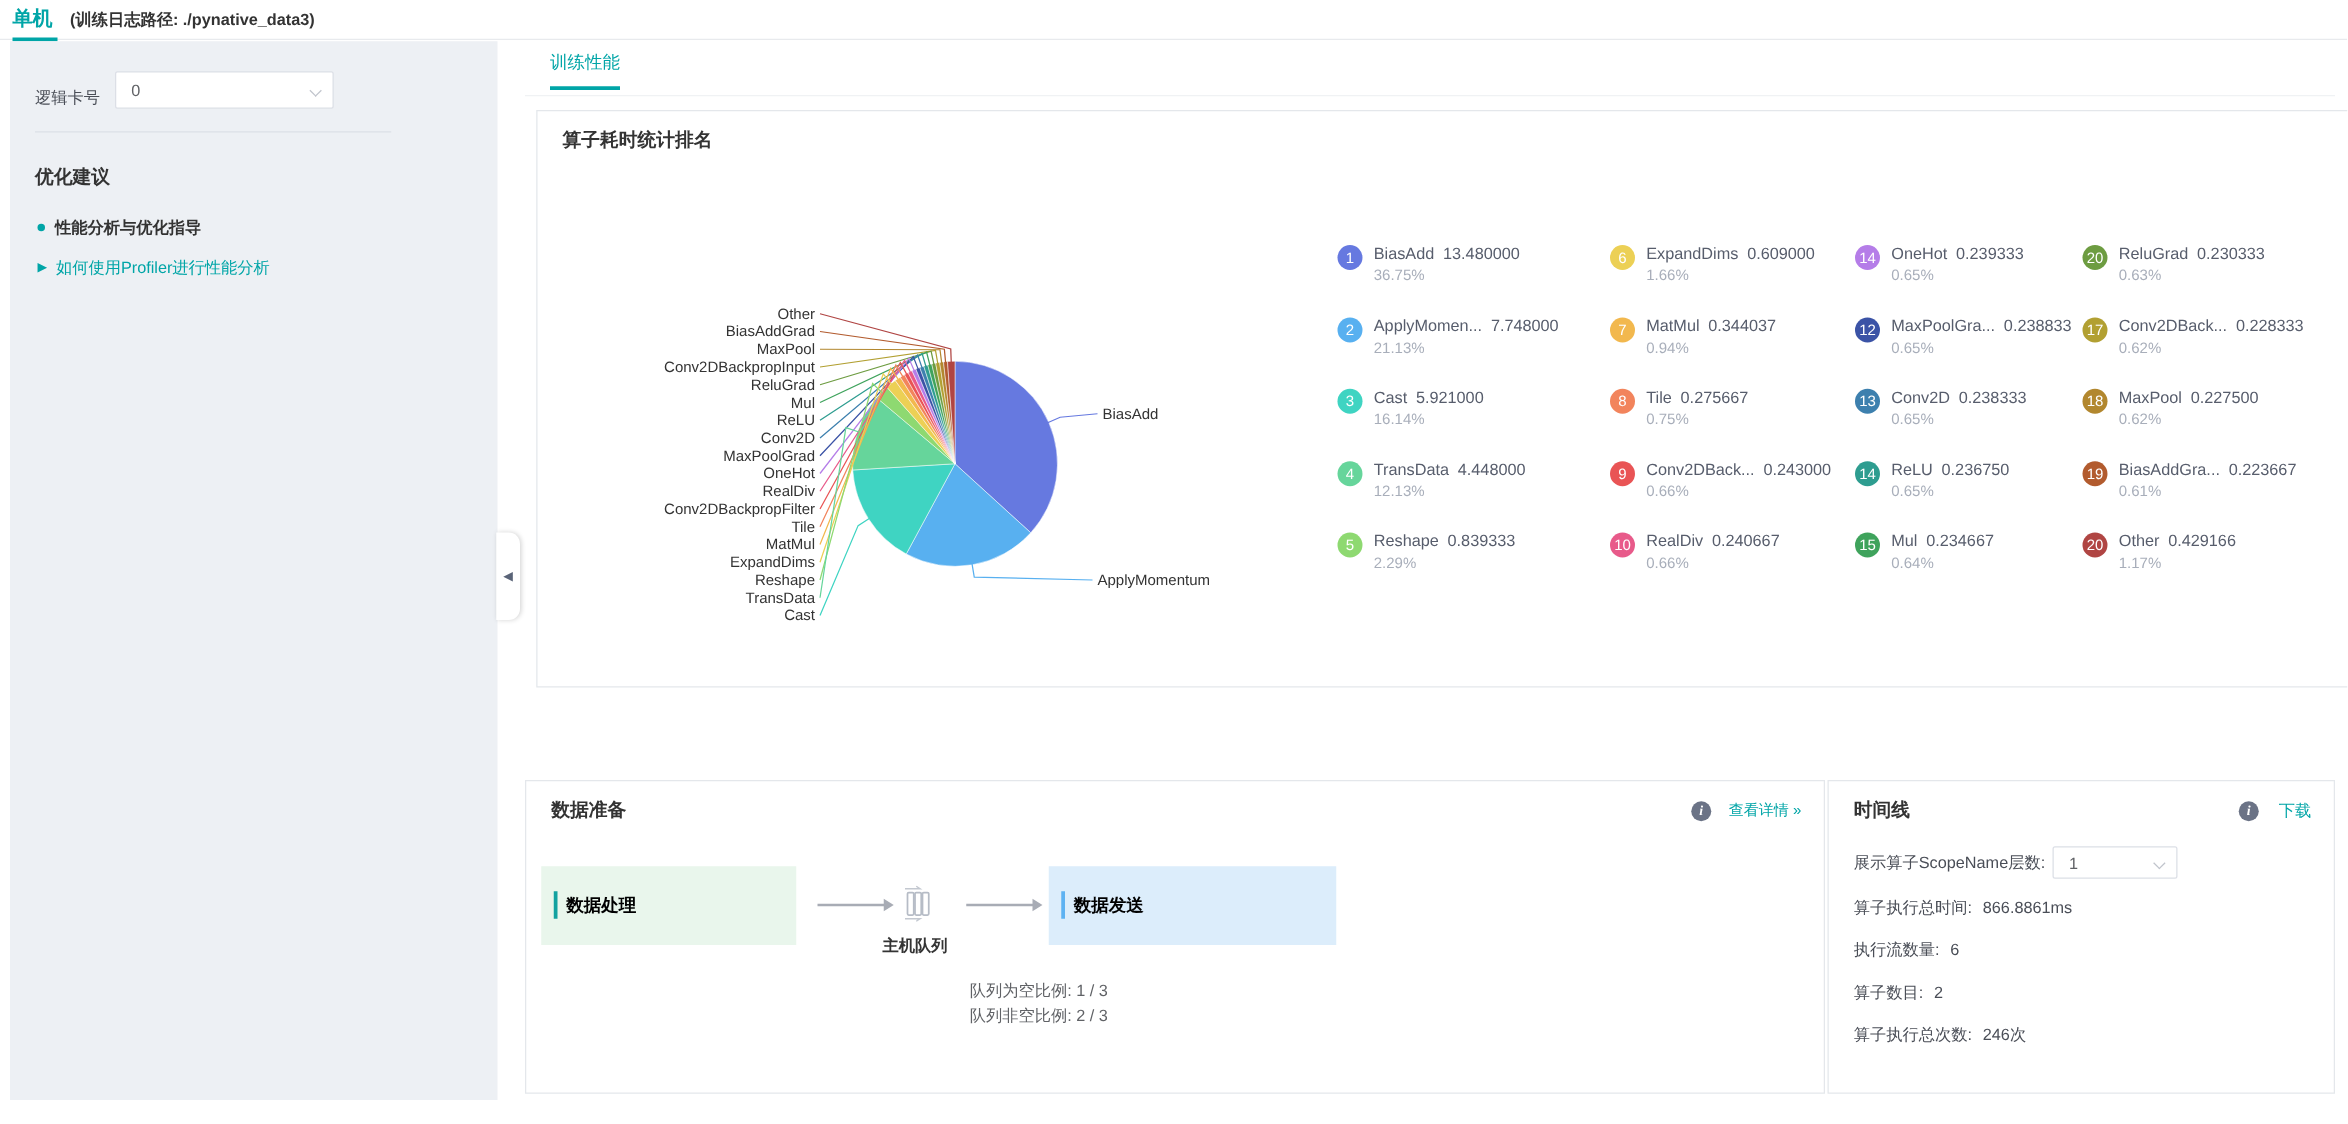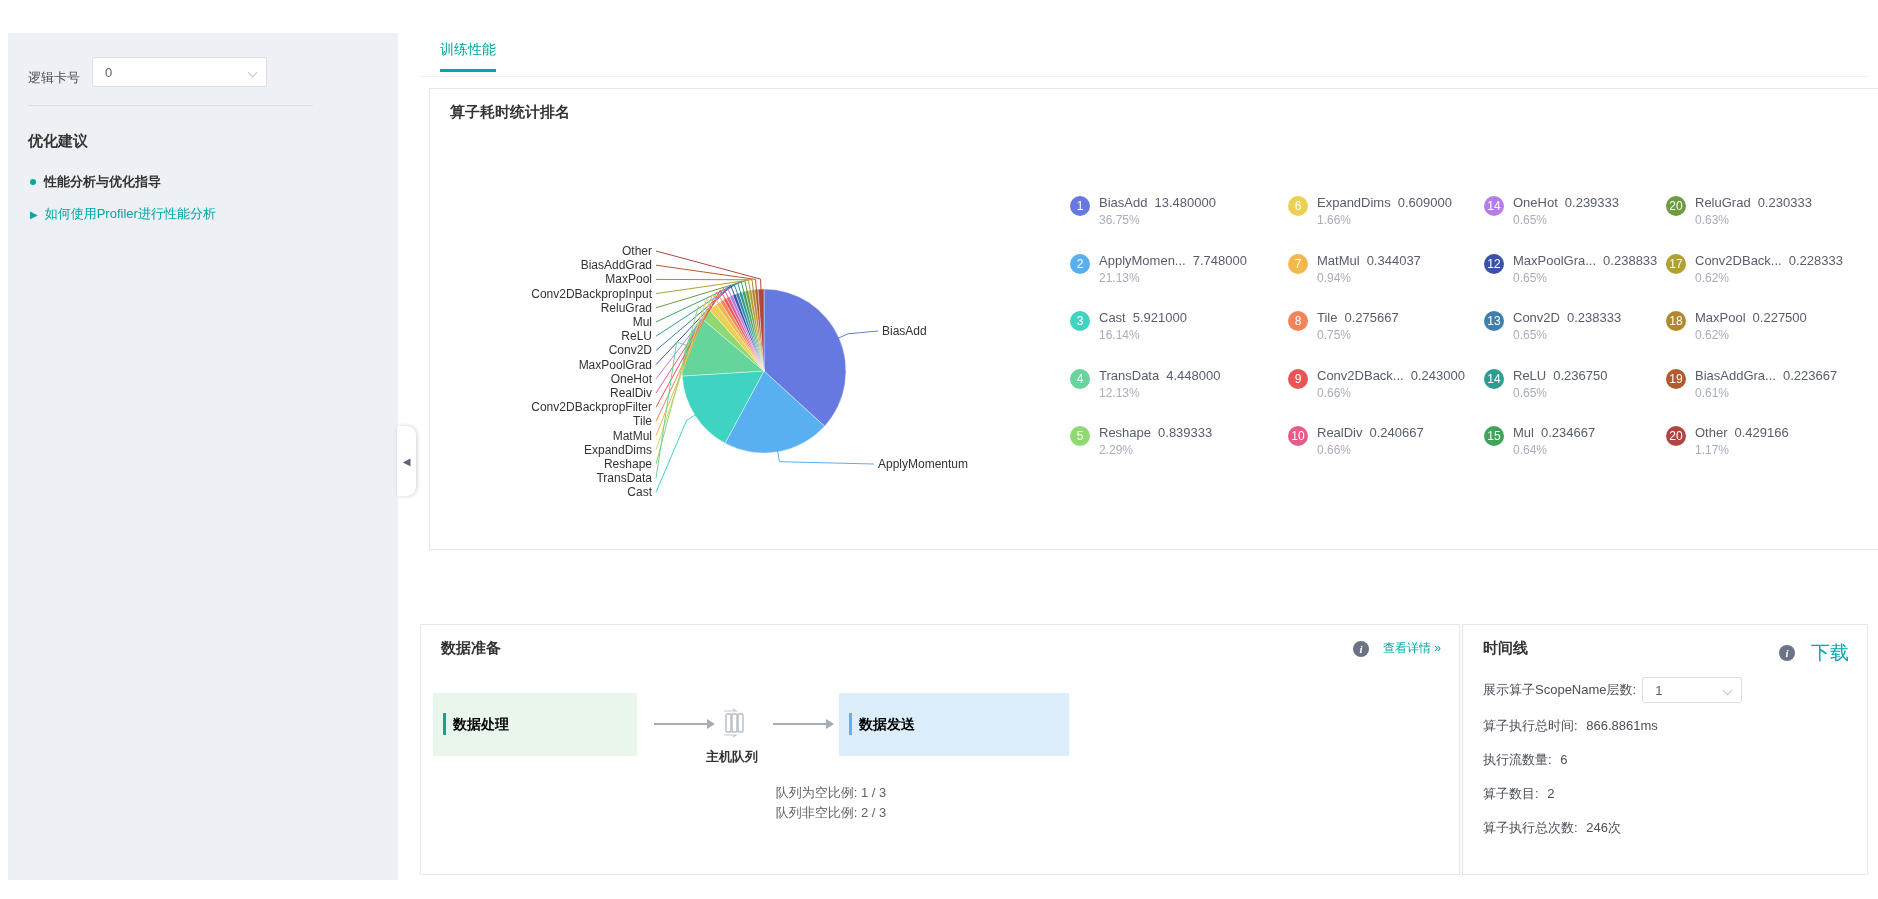--- a/index.html
+++ b/index.html
@@ -81,20 +81,27 @@
   .tl-scope .chev { top:9px; }
   #tl-stats { position:absolute; left:20px; top:92px; }
   #tl-stats .line { font-size:13px; color:#4a4e57; margin-bottom:16px; }
   #tl-stats .line .v { margin-left:5px; }
 </style>
 </head>
 <body>
 
 <div class="screen">
 
+  <div class="topbar">
+    <div class="app-title">
+      <span>单机</span>
+      <span class="underline"></span>
+    </div>
+    <div class="log-path">(训练日志路径: ./pynative_data3)</div>
+  </div>
 
   <div class="sidebar">
     <div class="card-row">
       <span class="lbl">逻辑卡号</span>
       <div class="select-box" style="width:175px">
         <span class="val">0</span>
         <span class="chev"></span>
       </div>
     </div>
     <div class="side-divider"></div>
@@ -362,21 +369,21 @@
     <div id="prep-stats">
         <div class="line"><span>队列为空比例:</span><span class="v"> 1 / 3</span></div>
         <div class="line"><span>队列非空比例:</span><span class="v"> 2 / 3</span></div>
       </div>
   </div>
 
   <div class="card" id="tl-card">
     <div class="card-title">时间线</div>
     <div id="tl-icons">
       <span class="info-ico">i</span>
-      <span class="link" style="font-size:19px">下载</span>
+      <span class="link" style="font-size:13px">下载</span>
     </div>
     <div class="tl-scope">
       <span>展示算子ScopeName层数:</span>
       <div class="select-box">
         <span class="val">1</span>
         <span class="chev"></span>
       </div>
     </div>
     <div id="tl-stats">
         <div class="line"><span>算子执行总时间:</span><span class="v"> 866.8861ms</span></div>

